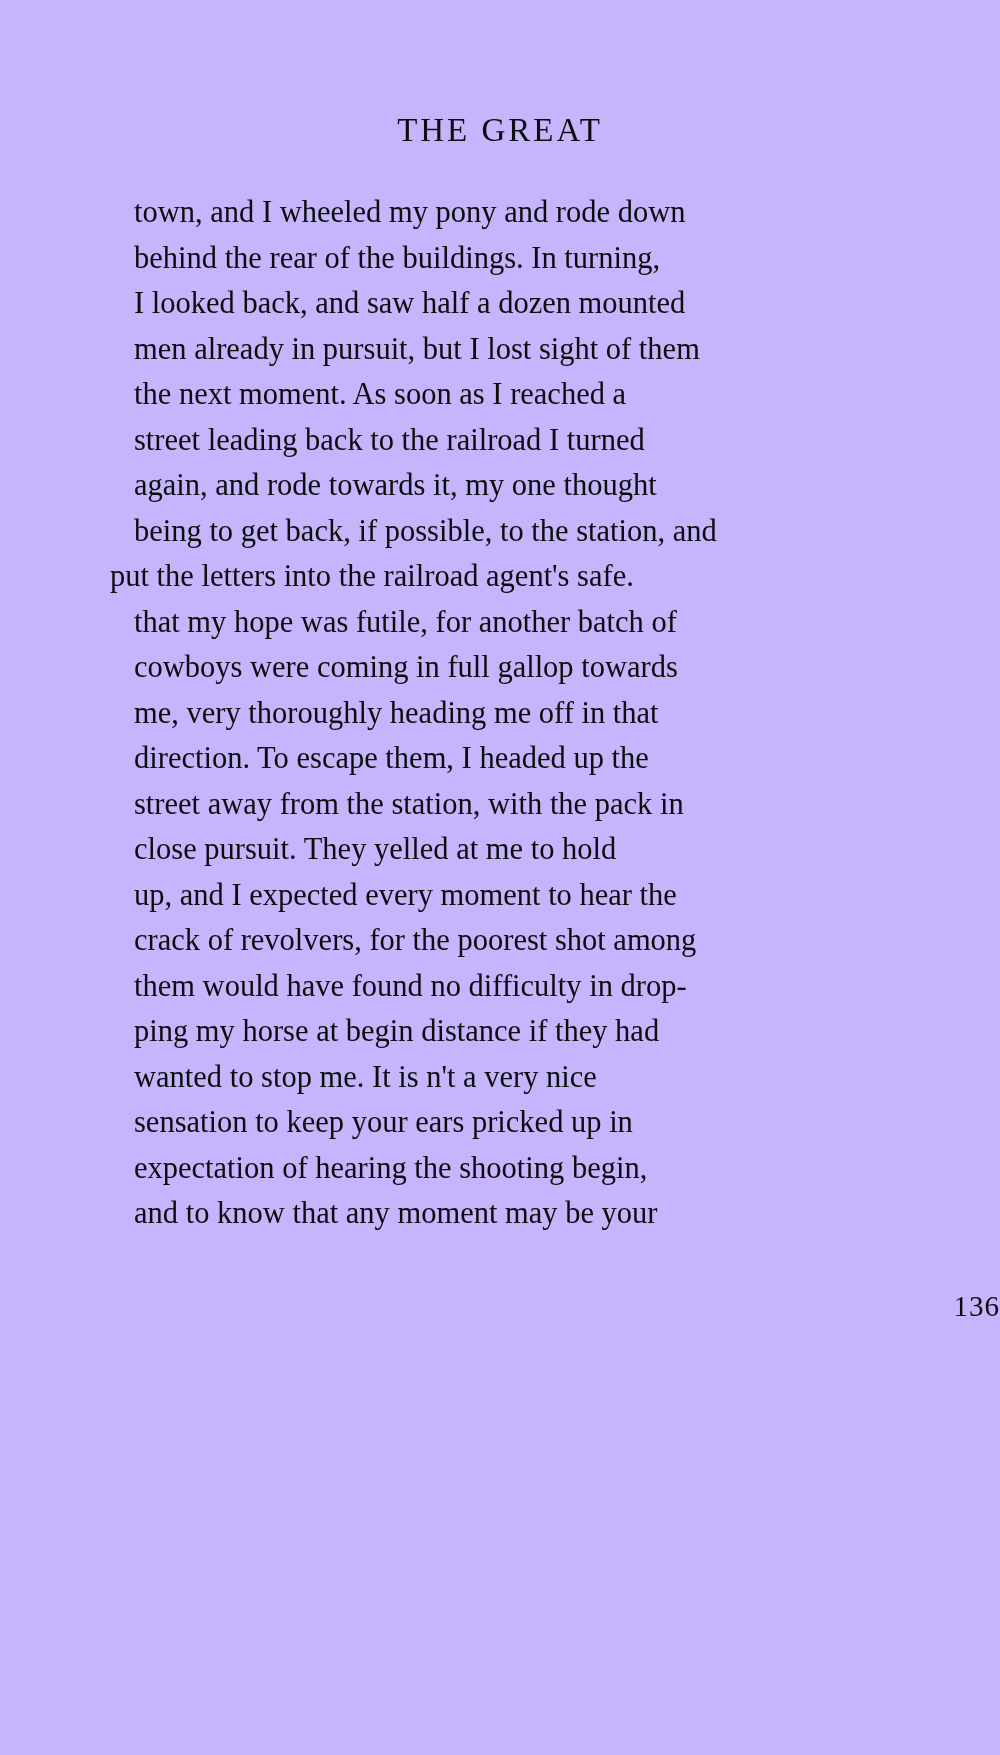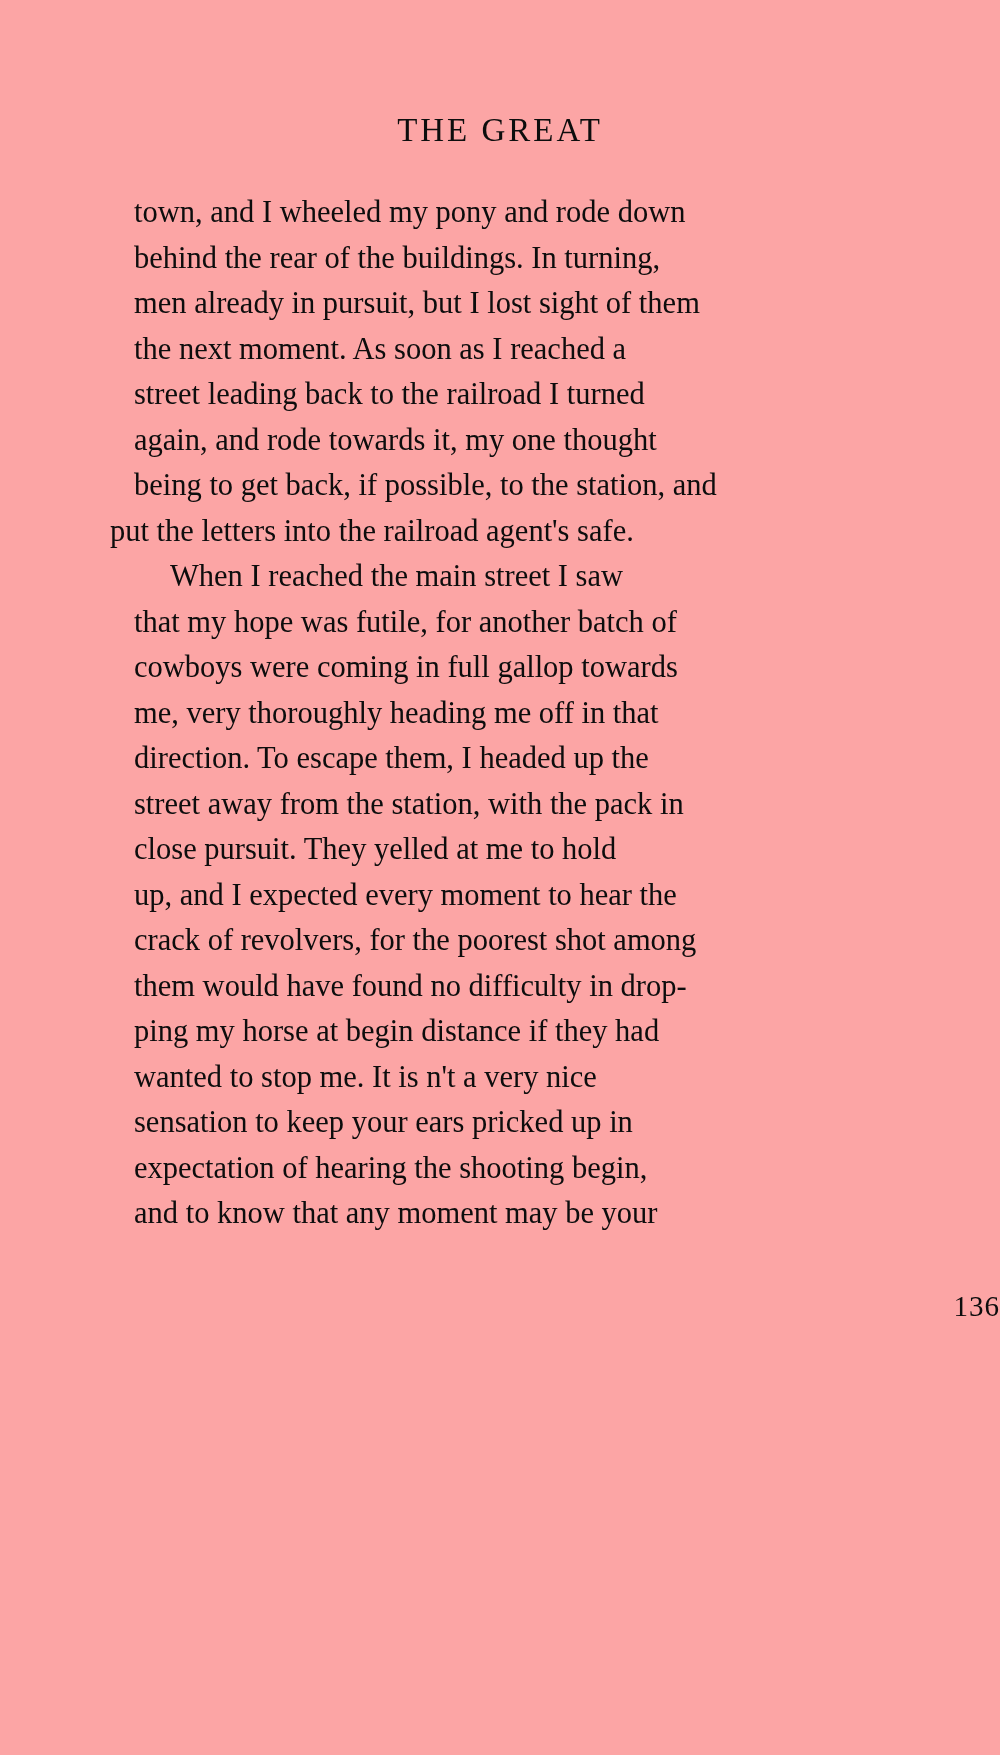--- a/index.html
+++ b/index.html
@@ -14,21 +14,21 @@
     color: #0d0d0d;
     position: relative;
     overflow: hidden;
   }
   .page {
     position: absolute;
     left: 0;
     top: 0;
     width: 1000px;
     height: 1755px;
-    background: #fca5a5;
+    background: #c4b5fd;
   }
   .running-head {
     position: absolute;
     left: 0;
     top: 112px;
     width: 1000px;
     text-align: center;
     font-size: 33px;
     letter-spacing: 3px;
     font-family: "Liberation Serif", serif;
@@ -83,29 +83,29 @@
 <body>
 
 <div class="page">
 
   <div class="running-head">THE  GREAT</div>
 
   <div class="text-block">
     <p class="para">
       <span class="line stretch">town, and I wheeled my pony and rode down</span>
       <span class="line stretch">behind the rear of the buildings.   In turning,</span>
+      <span class="line stretch">I looked back, and saw half a dozen mounted</span>
       <span class="line stretch">men already in pursuit, but I lost sight of them</span>
       <span class="line stretch">the next moment.   As soon as I reached a</span>
       <span class="line stretch">street leading back to the railroad I turned</span>
       <span class="line stretch">again, and rode towards it, my one thought</span>
       <span class="line stretch">being to get back, if possible, to the station, and</span>
       <span class="line">put the letters into the railroad agent's safe.</span>
     </p>
     <p class="para">
-      <span class="line stretch indent">When I reached the main street I saw</span>
       <span class="line stretch">that my hope was futile, for another batch of</span>
       <span class="line stretch">cowboys were coming in full gallop towards</span>
       <span class="line stretch">me, very thoroughly heading me off in that</span>
       <span class="line stretch">direction.   To escape them, I headed up the</span>
       <span class="line stretch">street away from the station, with the pack in</span>
       <span class="line stretch">close pursuit.   They yelled at me to hold</span>
       <span class="line stretch">up, and I expected every moment to hear the</span>
       <span class="line stretch">crack of revolvers, for the poorest shot among</span>
       <span class="line stretch">them would have found no difficulty in drop-</span>
       <span class="line stretch">ping my horse at begin distance if they had</span>

